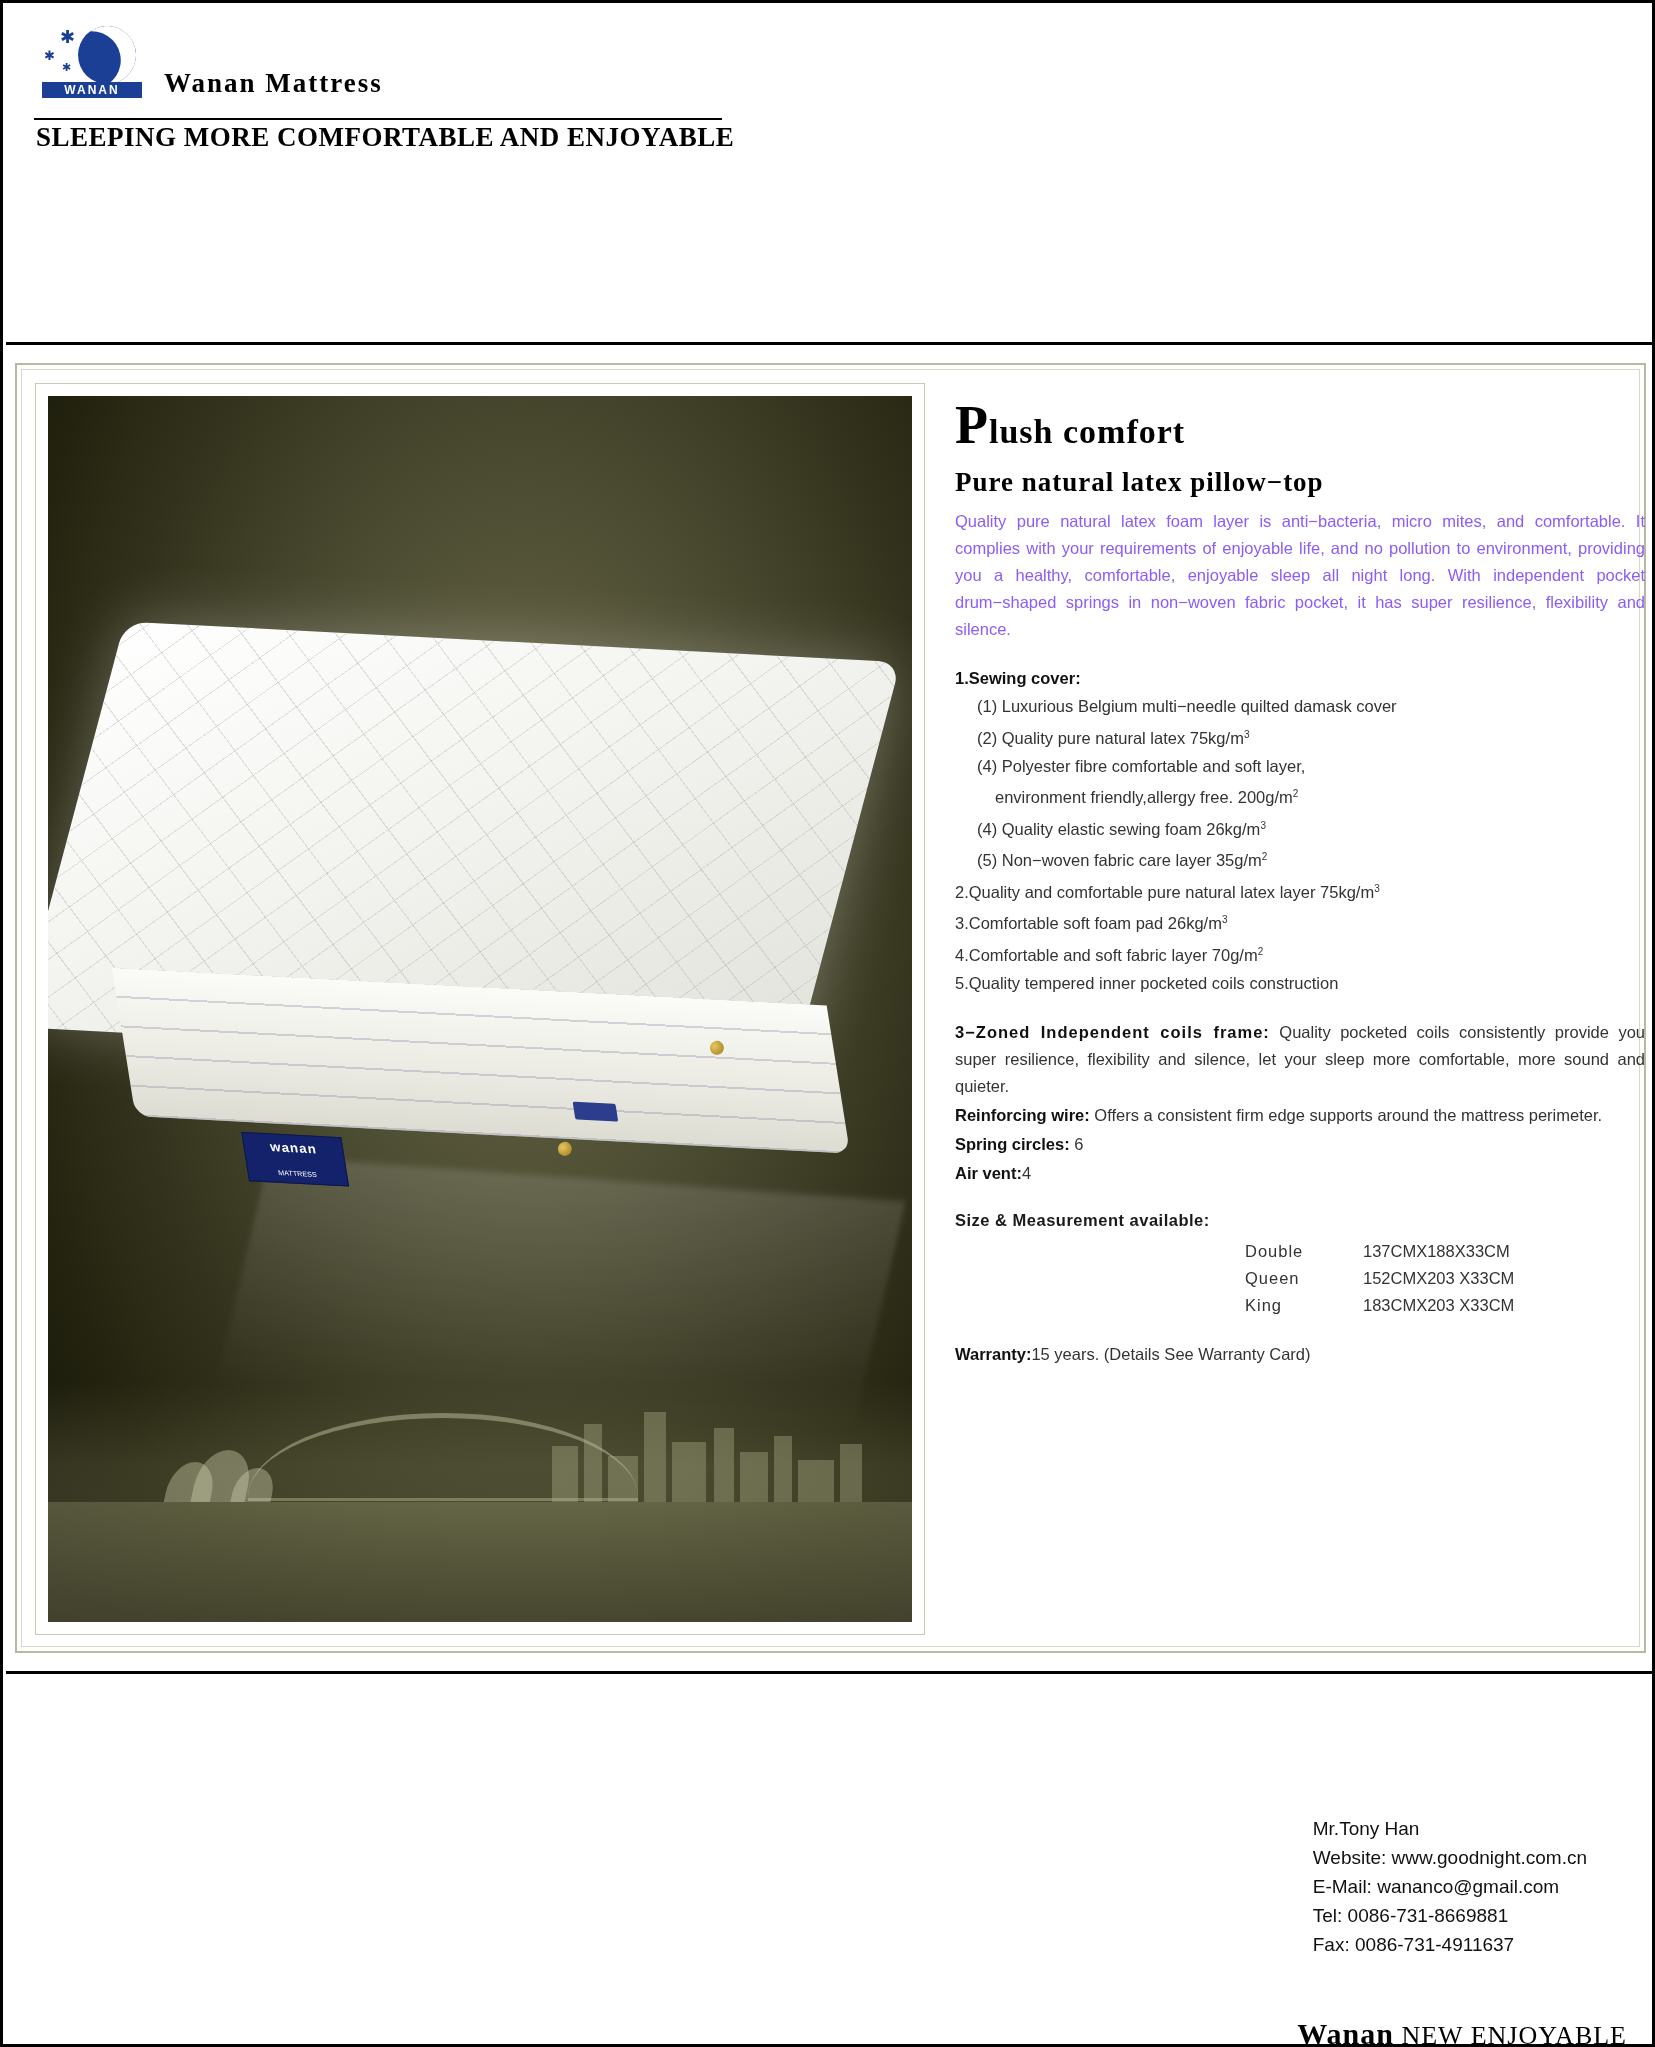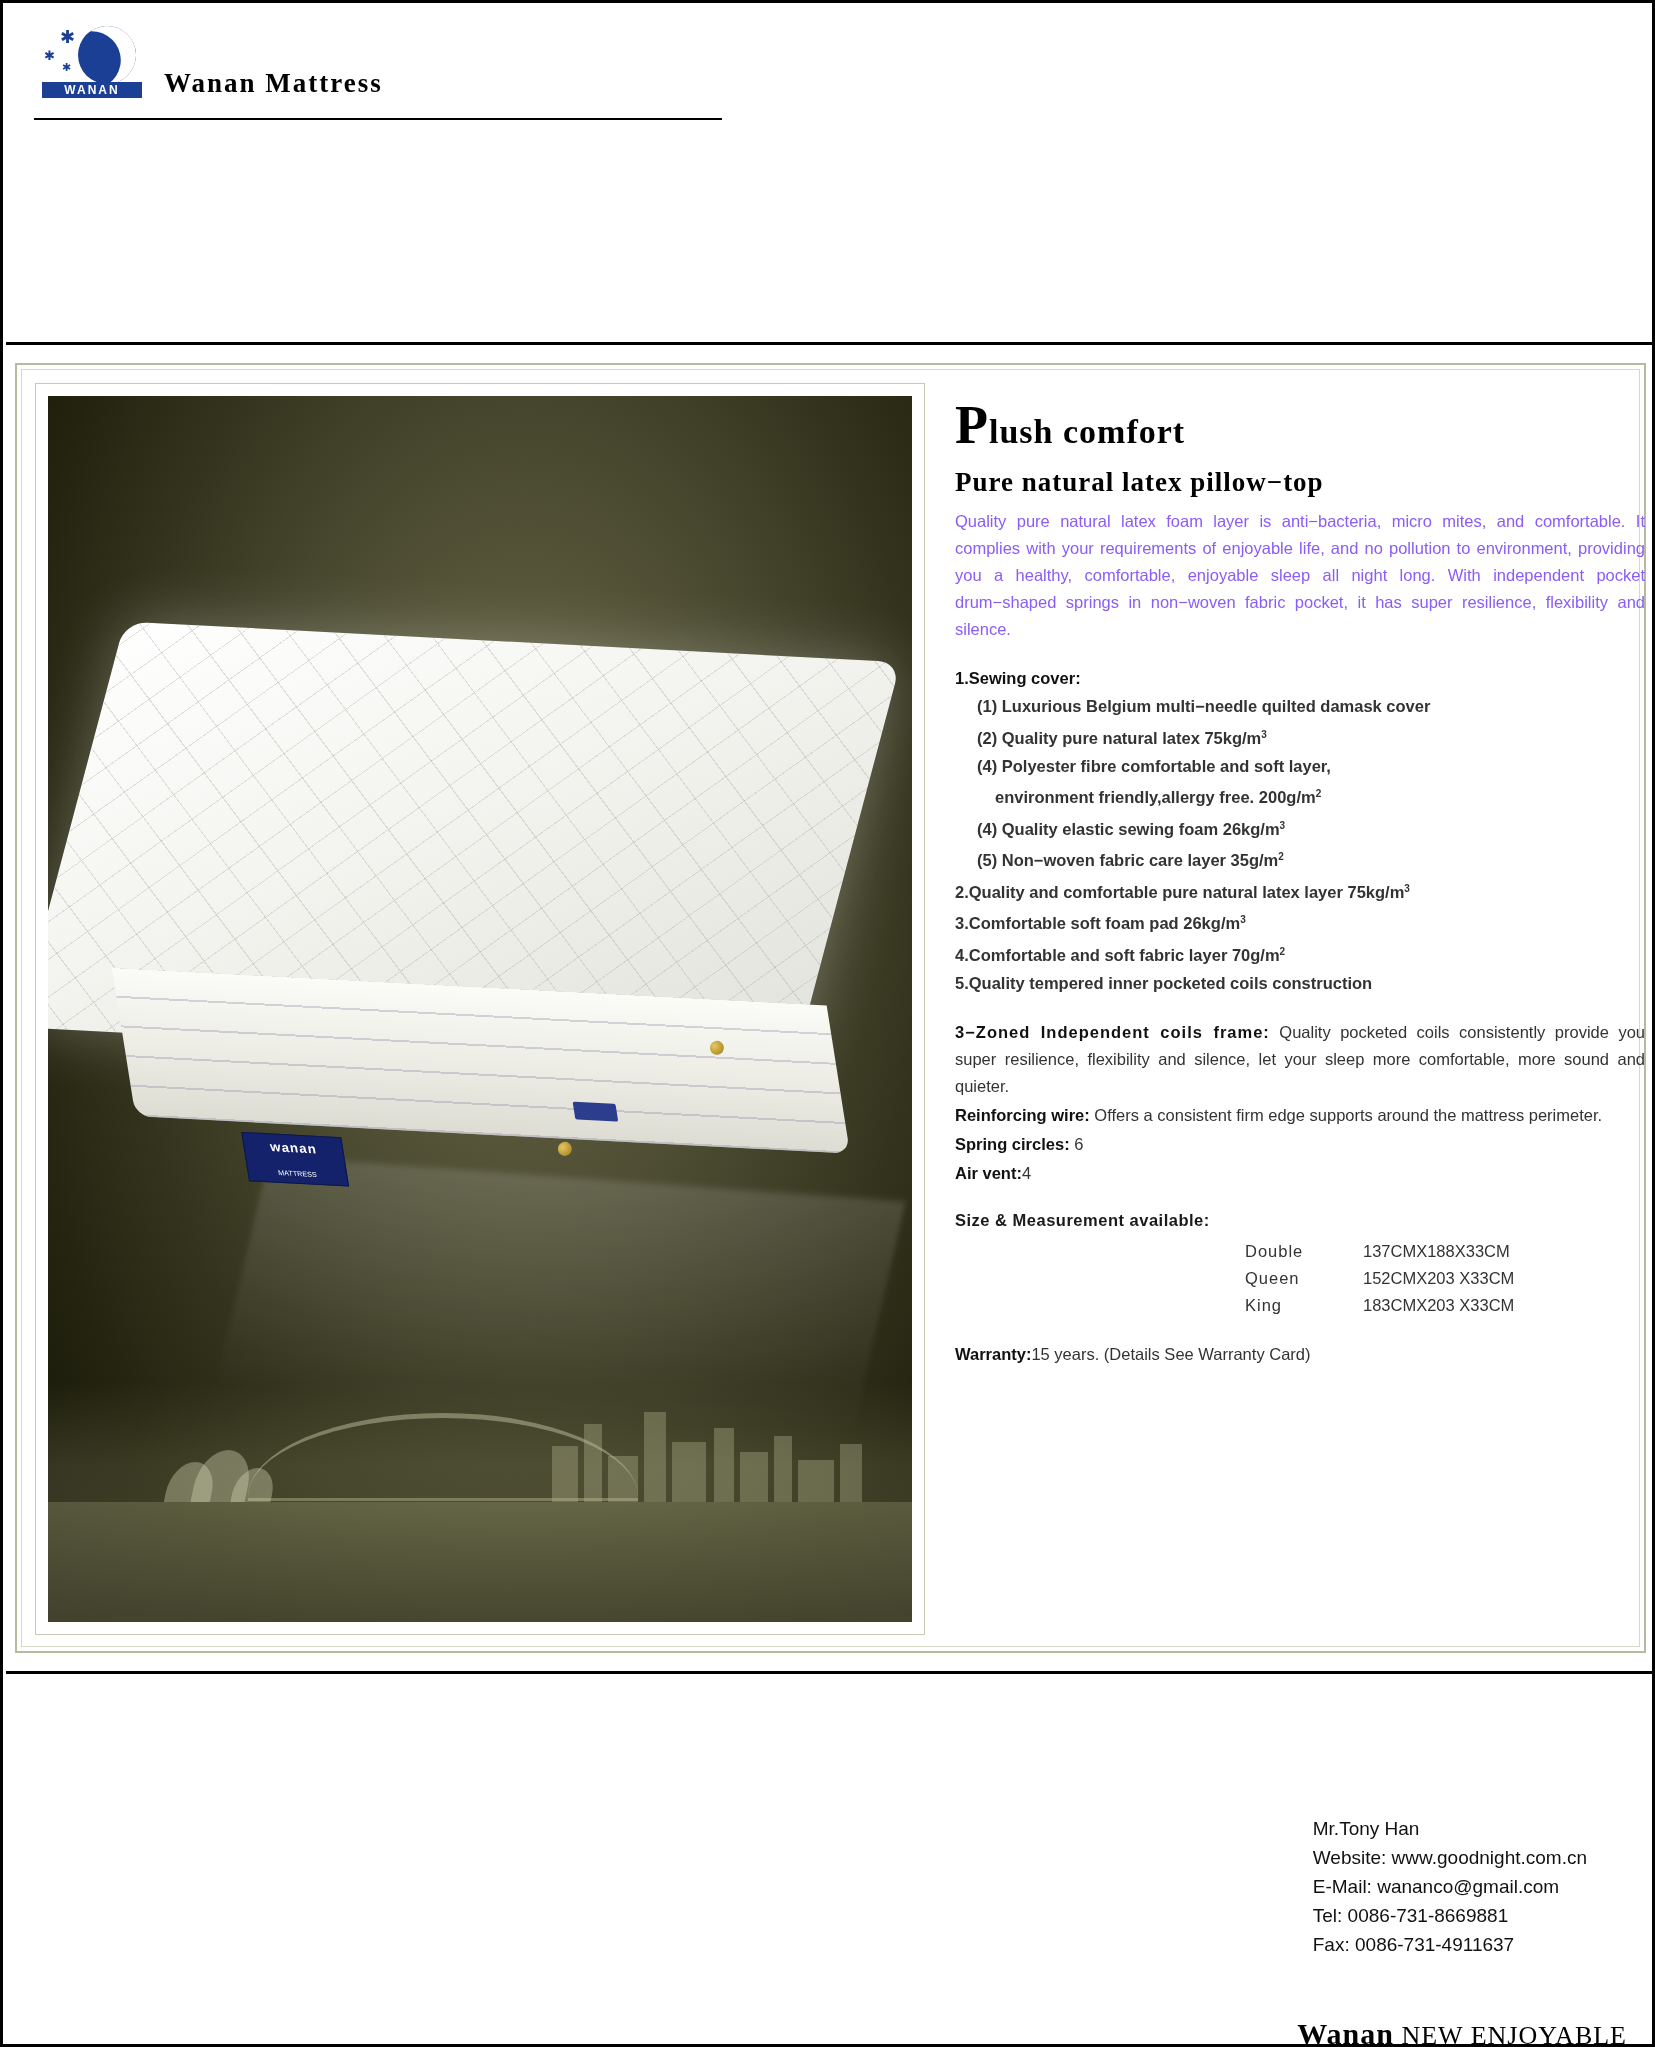--- a/index.html
+++ b/index.html
@@ -204,21 +204,21 @@
   .title-main .cap{ font-size:54px; line-height:40px; }
   .title-sub{
     font-family:"Liberation Serif", serif;
     font-size:27px; font-weight:bold; letter-spacing:1px; margin:0 0 10px 0; color:#000;
   }
   .intro{
     font-size:16.5px; line-height:27px; text-align:justify; color:#8b5cf6;
     margin:0 0 26px 0;
   }
   .sect-h{ font-size:16.5px; font-weight:bold; color:#111; margin:0 0 4px 0;}
-  ul.plain{ list-style:none; margin:0; padding:0;font-weight:bold; }
+  ul.plain{ list-style:none; margin:0; padding:0; }
   ul.plain li{ font-size:16.5px; line-height:28px; color:#333; }
   .indent{ padding-left:22px; }
   .sup{ font-size:10px; vertical-align:super; }
   .gap{ height:22px; }
   .para{ font-size:16.5px; line-height:27px; text-align:justify; color:#333; margin:0 0 2px 0;}
   .para b{ color:#111; }
   .para.sp b{ letter-spacing:1px; }
   .sizes-h{ font-size:16.5px; font-weight:bold; letter-spacing:.5px; margin:0 0 8px 0;}
   table.sizes{ border-collapse:collapse; margin-left:290px; }
   table.sizes td{ font-size:16.5px; line-height:27px; color:#333; padding:0 0 0 0;}
@@ -256,20 +256,21 @@
       <div class="logo-mark">
         <div class="logo-moon"></div>
         <div class="star s1">✱</div>
         <div class="star s2">✱</div>
         <div class="star s3">✱</div>
         <div class="logo-band">WANAN</div>
       </div>
       <div class="brand-name">Wanan Mattress</div>
     </div>
     <div class="brand-rule"></div>
+    <div class="tagline">SLEEPING MORE COMFORTABLE AND ENJOYABLE</div>
   </div>
 
   <div class="panel">
     <div class="panel-inner"></div>
 
     <div class="photo-frame">
       <div class="photo">
         <div class="city"></div>
         <div class="bridge"></div>
         <div class="opera">

